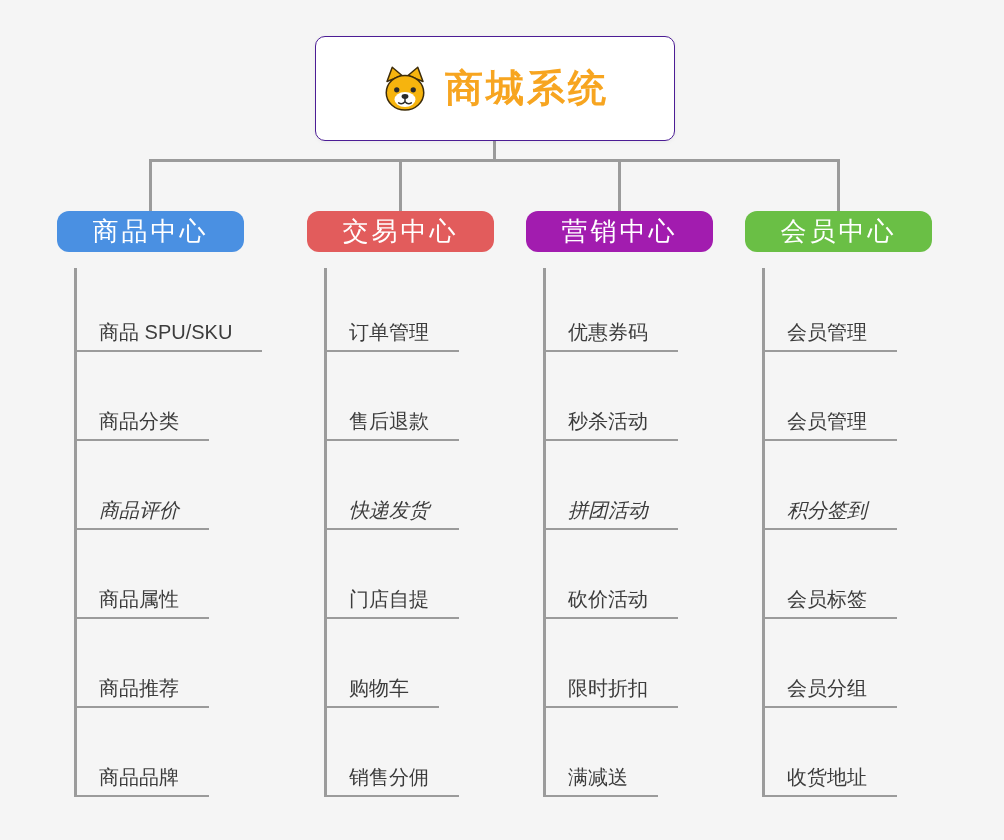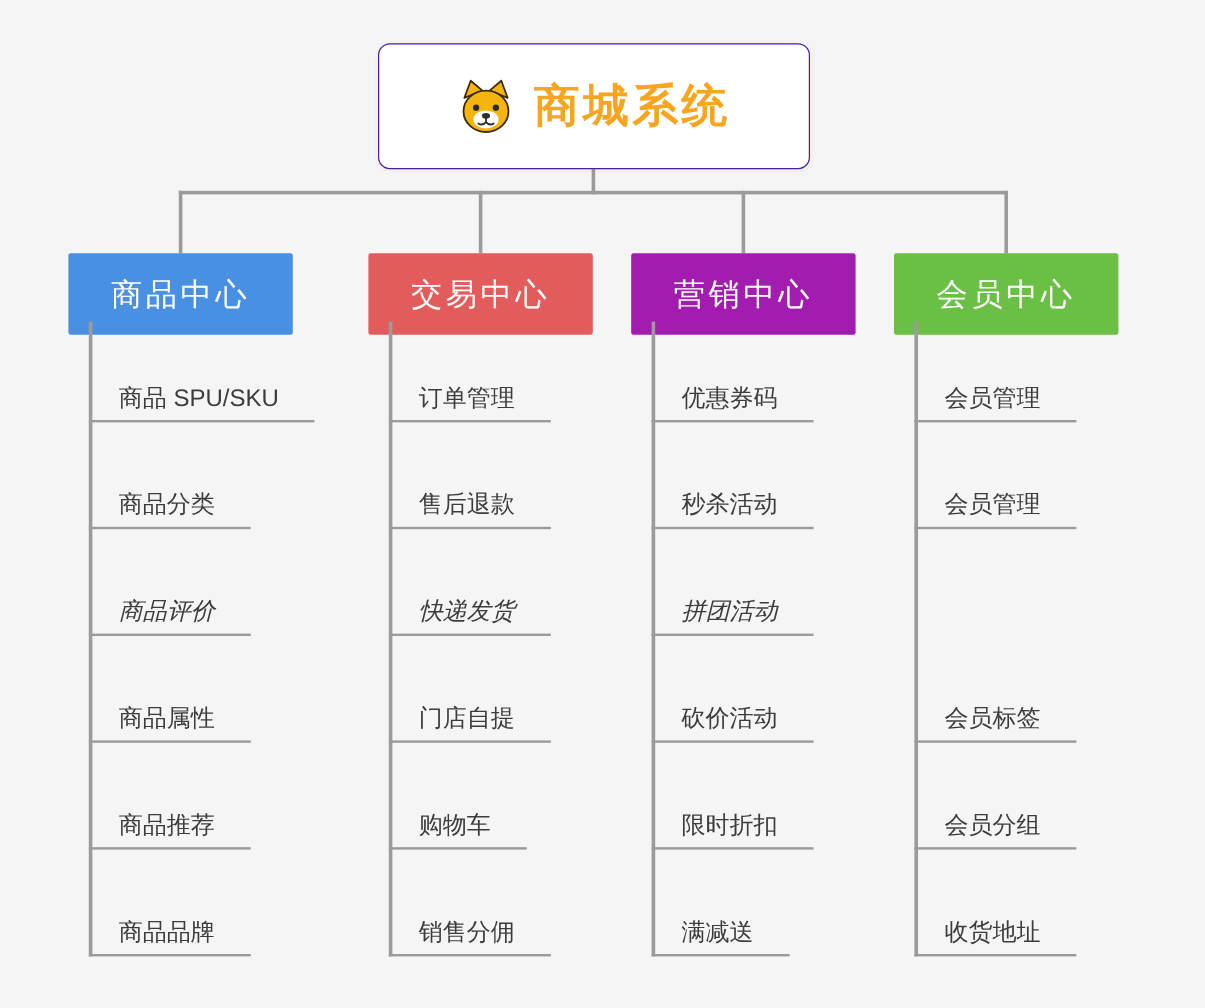--- a/index.html
+++ b/index.html
@@ -18,21 +18,21 @@
 
   
   .root-node { position:absolute; left:315px; top:36px; width:360px; height:105px;
     background:#ffffff; border:1px solid #4c1d95; border-radius:10px;
     display:flex; align-items:center; justify-content:center; gap:16px;
     box-shadow:0 1px 4px rgba(0,0,0,.05); }
   .root-title { font-size:38px; font-weight:600; letter-spacing:3px; color:#f7a520; }
   .dog { display:flex; align-items:center; }
 
   
-  .branch-header { position:absolute; top:211px; width:187px; height:68px; border-radius:2px;
+  .branch-header { position:absolute; top:211px; width:187px; height:41px; border-radius:12px;
     color:#ffffff; font-size:26px; letter-spacing:3px;
     display:flex; align-items:center; justify-content:center; cursor:default; }
   .hc1 { left:57px; } .hc2 { left:307px; } .hc3 { left:526px; } .hc4 { left:745px; }
 
   
   .vline { position:absolute; top:268px; width:3px; height:529px; background:var(--line,#9b9b9b); }
   .v1 { left:74px; } .v2 { left:324px; } .v3 { left:543px; } .v4 { left:762px; }
 
   
   .leaf { position:absolute; height:36px; line-height:32px; font-size:20px; color:#3c3c3c;
@@ -93,17 +93,18 @@
   <div class="leaf c3 r2">秒杀活动</div>
   <div class="leaf c3 r3">拼团活动</div>
   <div class="leaf c3 r4">砍价活动</div>
   <div class="leaf c3 r5">限时折扣</div>
   <div class="leaf c3 r6">满减送</div>
 
   <div class="branch-header hc4" style="background-color: rgb(106, 191, 69);">会员中心</div>
   <div class="vline v4"></div>
   <div class="leaf c4 r1">会员管理</div>
   <div class="leaf c4 r2">会员管理</div>
+  <div class="leaf c4 r3">积分签到</div>
   <div class="leaf c4 r4">会员标签</div>
   <div class="leaf c4 r5">会员分组</div>
   <div class="leaf c4 r6">收货地址</div>
 
 </div>
 
 </body></html>

